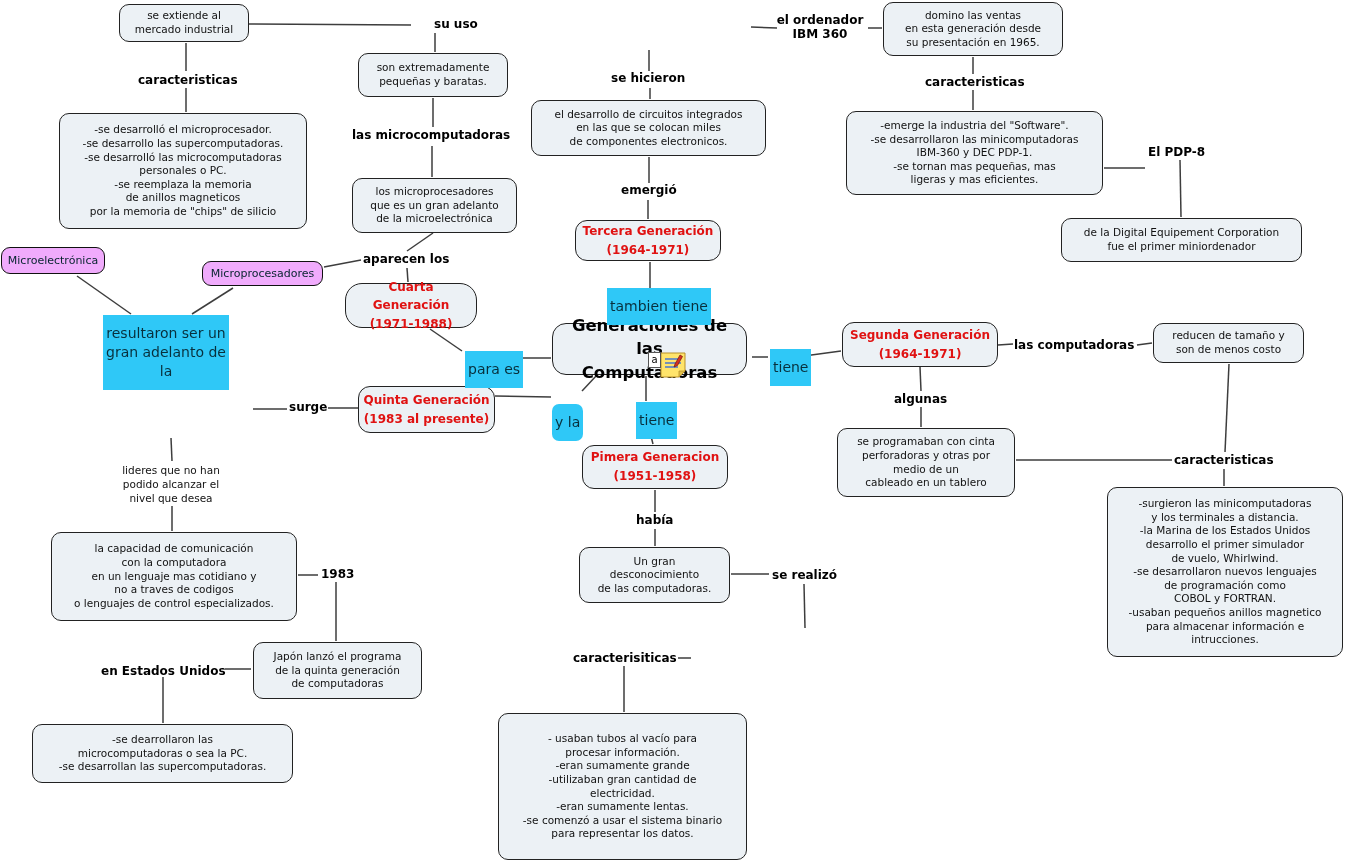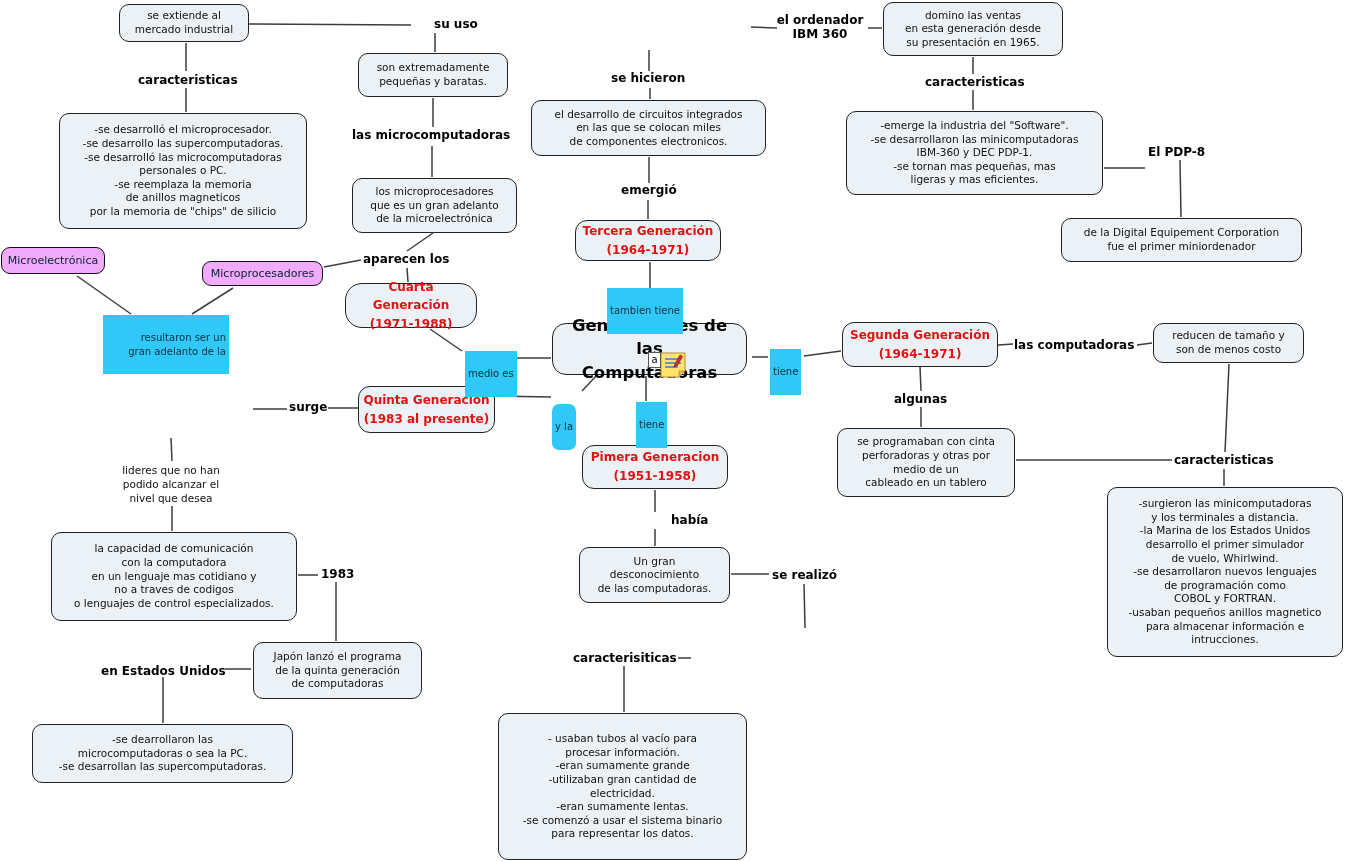--- a/index.html
+++ b/index.html
@@ -8,22 +8,22 @@
   #wires{position:absolute;left:0;top:0;pointer-events:none;}
   .box{position:absolute;box-sizing:border-box;background:#ecf1f5;border:1.5px solid #222;
        border-radius:10px;display:flex;align-items:center;justify-content:center;
        text-align:center;font-size:10.5px;line-height:1.3;color:#111;
        white-space:pre-line;padding:2px 4px;}
   .gen{color:#e01212;font-weight:bold;font-size:12px;line-height:1.55;border-radius:12px;}
   .title{font-weight:bold;font-size:16.5px;line-height:1.4;color:#000;border-radius:14px;}
   .cyan-node{position:absolute;box-sizing:border-box;background:#f0abfc;border:1.5px solid #111;
        border-radius:9px;display:flex;align-items:center;justify-content:center;
        font-size:11px;color:#06242e;padding:1px 6px;}
-  .cyan-label{position:absolute;background:#2fc8f7;color:#08303d;font-size:10px;
-       line-height:1.35;padding:16px 3px;text-align:right;white-space:pre-line;}
+  .cyan-label{position:absolute;background:#2fc8f7;color:#08303d;font-size:14px;
+       line-height:1.35;padding:9px 3px;text-align:center;white-space:pre-line;}
   .link-label{position:absolute;font-weight:bold;font-size:12px;color:#000;
        text-align:center;white-space:pre-line;line-height:1.2;}
   .plain-label{position:absolute;font-size:10.5px;color:#111;text-align:center;
        white-space:pre-line;line-height:1.35;}
   .anno-icon{position:absolute;left:648px;top:350px;width:40px;height:28px;}
   .anno-icon .badge{position:absolute;left:0;top:2px;width:11px;height:14px;background:#fff;
        border:1px solid #555;font-size:10px;line-height:13px;text-align:center;color:#000;}
 </style>
 </head>
 <body>
@@ -166,42 +166,42 @@
 -se comenzó a usar el sistema binario
 para representar los datos.</div>
 
   <div class="cyan-node" style="left:1px;top:247px;width:104px;height:27px;">Microelectrónica</div>
   <div class="cyan-node" style="left:202px;top:261px;width:121px;height:25px;">Microprocesadores</div>
 
   <div class="cyan-label" style="left:103px;top:315px;width:120px;">resultaron ser un
 gran adelanto de la</div>
   <div class="cyan-label" style="left:607px;top:288px;">tambien tiene</div>
   <div class="cyan-label" style="left:770px;top:349px;">tiene</div>
-  <div class="cyan-label" style="left:465px;top:351px;">medio es</div>
+  <div class="cyan-label" style="left:465px;top:351px;">para es</div>
   <div class="cyan-label" style="left:552px;top:404px;border-radius:7px;">y la</div>
   <div class="cyan-label" style="left:636px;top:402px;">tiene</div>
 
   <div class="link-label" style="left:410px;top:17px;margin-left:24px;">su uso</div>
   <div class="link-label" style="left:138px;top:73px;">caracteristicas</div>
   <div class="link-label" style="left:770px;top:13px;width:100px;">el ordenador
 IBM 360</div>
   <div class="link-label" style="left:925px;top:75px;">caracteristicas</div>
   <div class="link-label" style="left:611px;top:71px;">se hicieron</div>
   <div class="link-label" style="left:352px;top:128px;">las microcomputadoras</div>
   <div class="link-label" style="left:1148px;top:145px;">El PDP-8</div>
   <div class="link-label" style="left:621px;top:183px;">emergió</div>
   <div class="link-label" style="left:363px;top:252px;">aparecen los</div>
   <div class="link-label" style="left:1014px;top:338px;">las computadoras</div>
   <div class="link-label" style="left:289px;top:400px;">surge</div>
   <div class="link-label" style="left:894px;top:392px;">algunas</div>
   <div class="link-label" style="left:1174px;top:453px;">caracteristicas</div>
   <div class="plain-label" style="left:105px;top:463px;width:132px;">lideres que no han
 podido alcanzar el
 nivel que desea</div>
-  <div class="link-label" style="left:636px;top:513px;margin-left:35px;">había</div>
+  <div class="link-label" style="left:636px;top:513px;">había</div>
   <div class="link-label" style="left:772px;top:568px;">se realizó</div>
   <div class="link-label" style="left:321px;top:567px;">1983</div>
   <div class="link-label" style="left:573px;top:651px;">caracterisiticas</div>
   <div class="link-label" style="left:101px;top:664px;">en Estados Unidos</div>
 
   <div class="anno-icon">
     <svg width="40" height="28" viewBox="0 0 40 28">
       <path d="M13 3 h24 v18 l-6 6 H13 z" fill="#ffe46b" stroke="#b8912a" stroke-width="1"></path>
       <path d="M37 21 h-6 v6 z" fill="#e0c04a" stroke="#b8912a" stroke-width="0.8"></path>
       <line x1="17" y1="9" x2="33" y2="9" stroke="#3a6fd8" stroke-width="1.4"></line>

